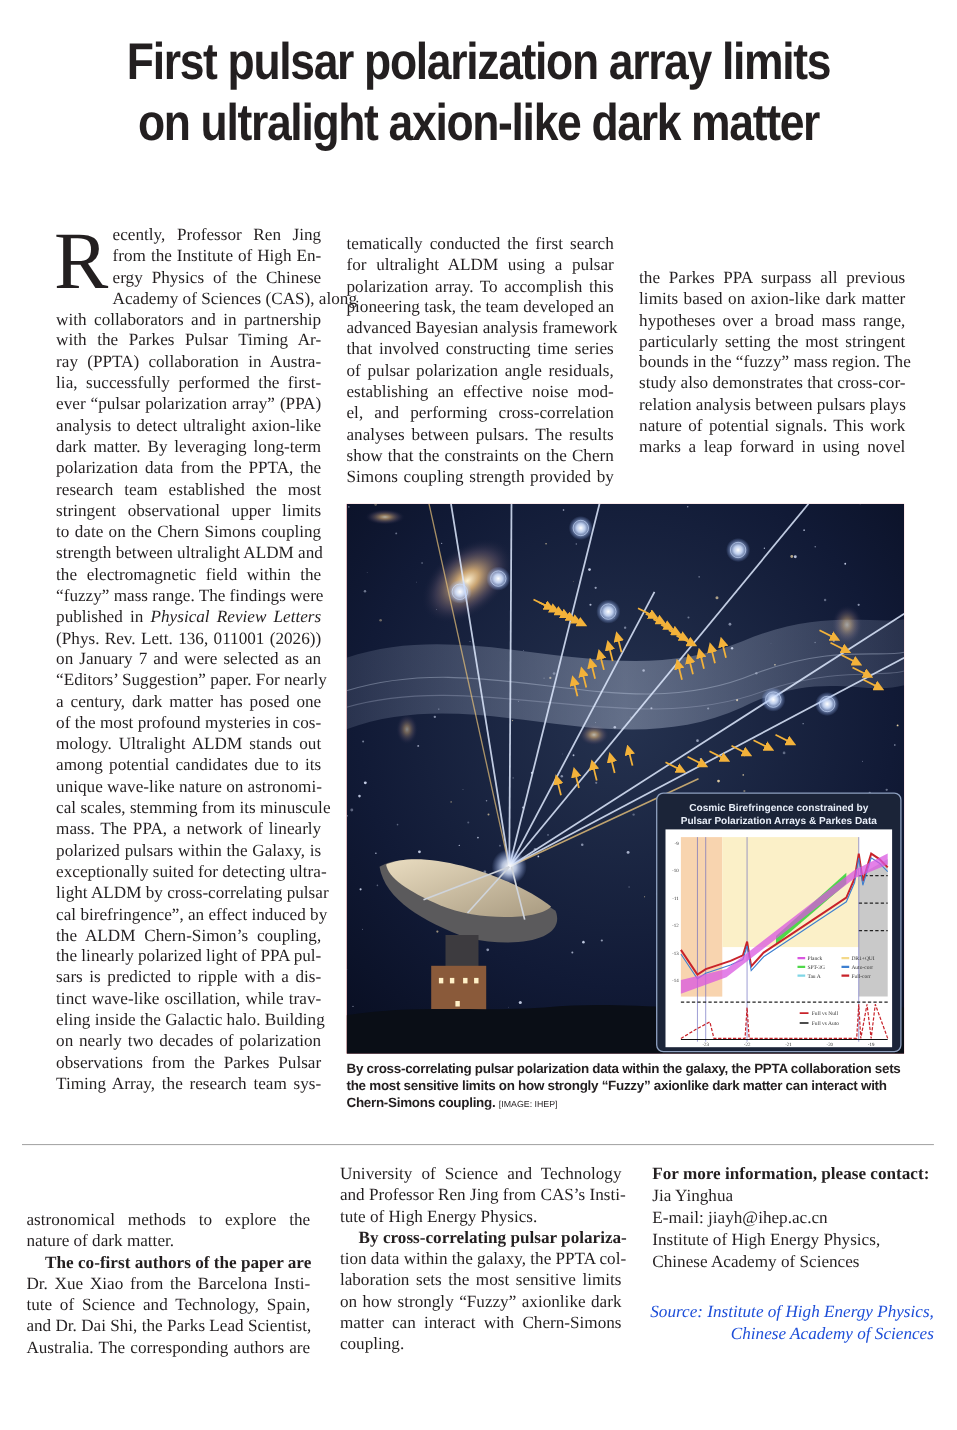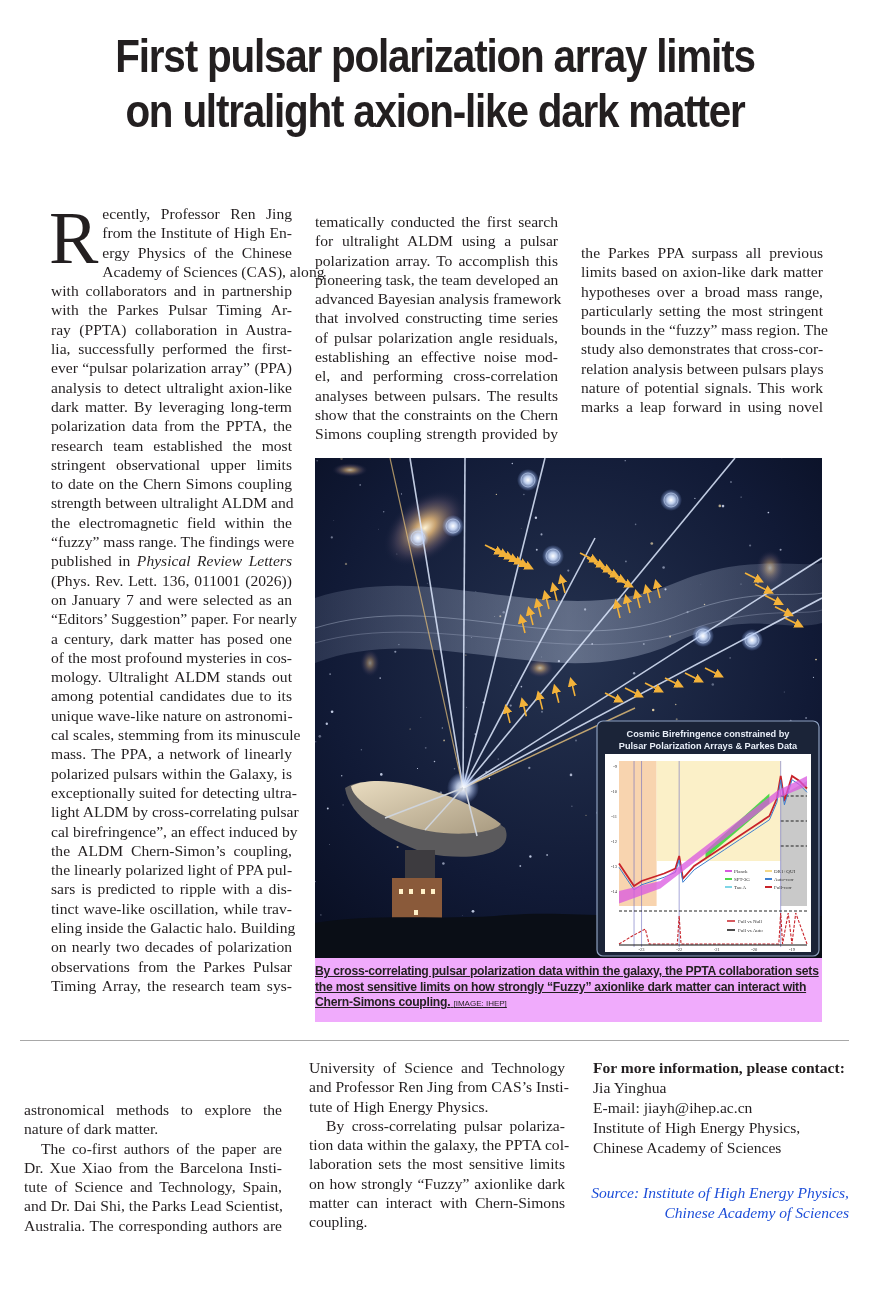--- a/index.html
+++ b/index.html
@@ -11,37 +11,37 @@
     transform: scaleX(0.86); transform-origin: center top;
   }
   .title span { display: block; }
   .col {
     position: absolute; font-family: "Liberation Serif", serif;
     font-size: 15.6px; line-height: 19.3px; text-align: justify; color: #231f20;
     hyphens: manual;
   }
   .col .line { display: block; text-align: justify; text-align-last: justify; white-space: nowrap; }
   .col .line.last { text-align-last: left; }
-  .indent { text-indent: 17px; }
+  .indent { text-indent: 17px; font-weight: bold; }
   #col1 { left: 51px; top: 204px; width: 241px; }
   #col2 { left: 315px; top: 212px; width: 243px; }
   #col3 { left: 581px; top: 204px; width: 242px; margin-top: 39px; }
   .dropcap {
     float: left; font-family: "Liberation Serif", serif; font-size: 74px; line-height: 56px;
     margin: 2px 4px 0 -2px; padding-top: 4px; color: #231f20;
   }
   .ital { font-style: italic; }
   .figure {
-    position: absolute; left: 315px; top: 458px; width: 507px; height: 564px; overflow: hidden;
-    background: #f0abfc;
+    position: absolute; left: 315px; top: 458px; width: 507px; height: 500px; overflow: hidden;
+    background: #fca5a5;
   }
   .caption {
     position: absolute; left: 315px; top: 964px; width: 510px;
     font-family: "Liberation Sans", sans-serif; font-weight: bold; font-size: 12.2px; line-height: 15.6px;
-    color: #231f20; letter-spacing: -0.25px; text-decoration: underline;
+    color: #231f20; letter-spacing: -0.25px;
   }
   .caption .credit { font-weight: normal; font-size: 8px; letter-spacing: 0; }
   .divider { position: absolute; left: 20px; top: 1040px; width: 829px; height: 1px; background: #a8a8a8; }
   #col4 { left: 24px; top: 1100px; width: 258px; }
   #col5 { left: 309px; top: 1058px; width: 256px; }
   .contact {
     position: absolute; left: 593px; top: 1058px; width: 260px;
     font-family: "Liberation Serif", serif; font-size: 15.6px; line-height: 20px; color: #231f20;
   }
   .contact .head { font-weight: bold; }

